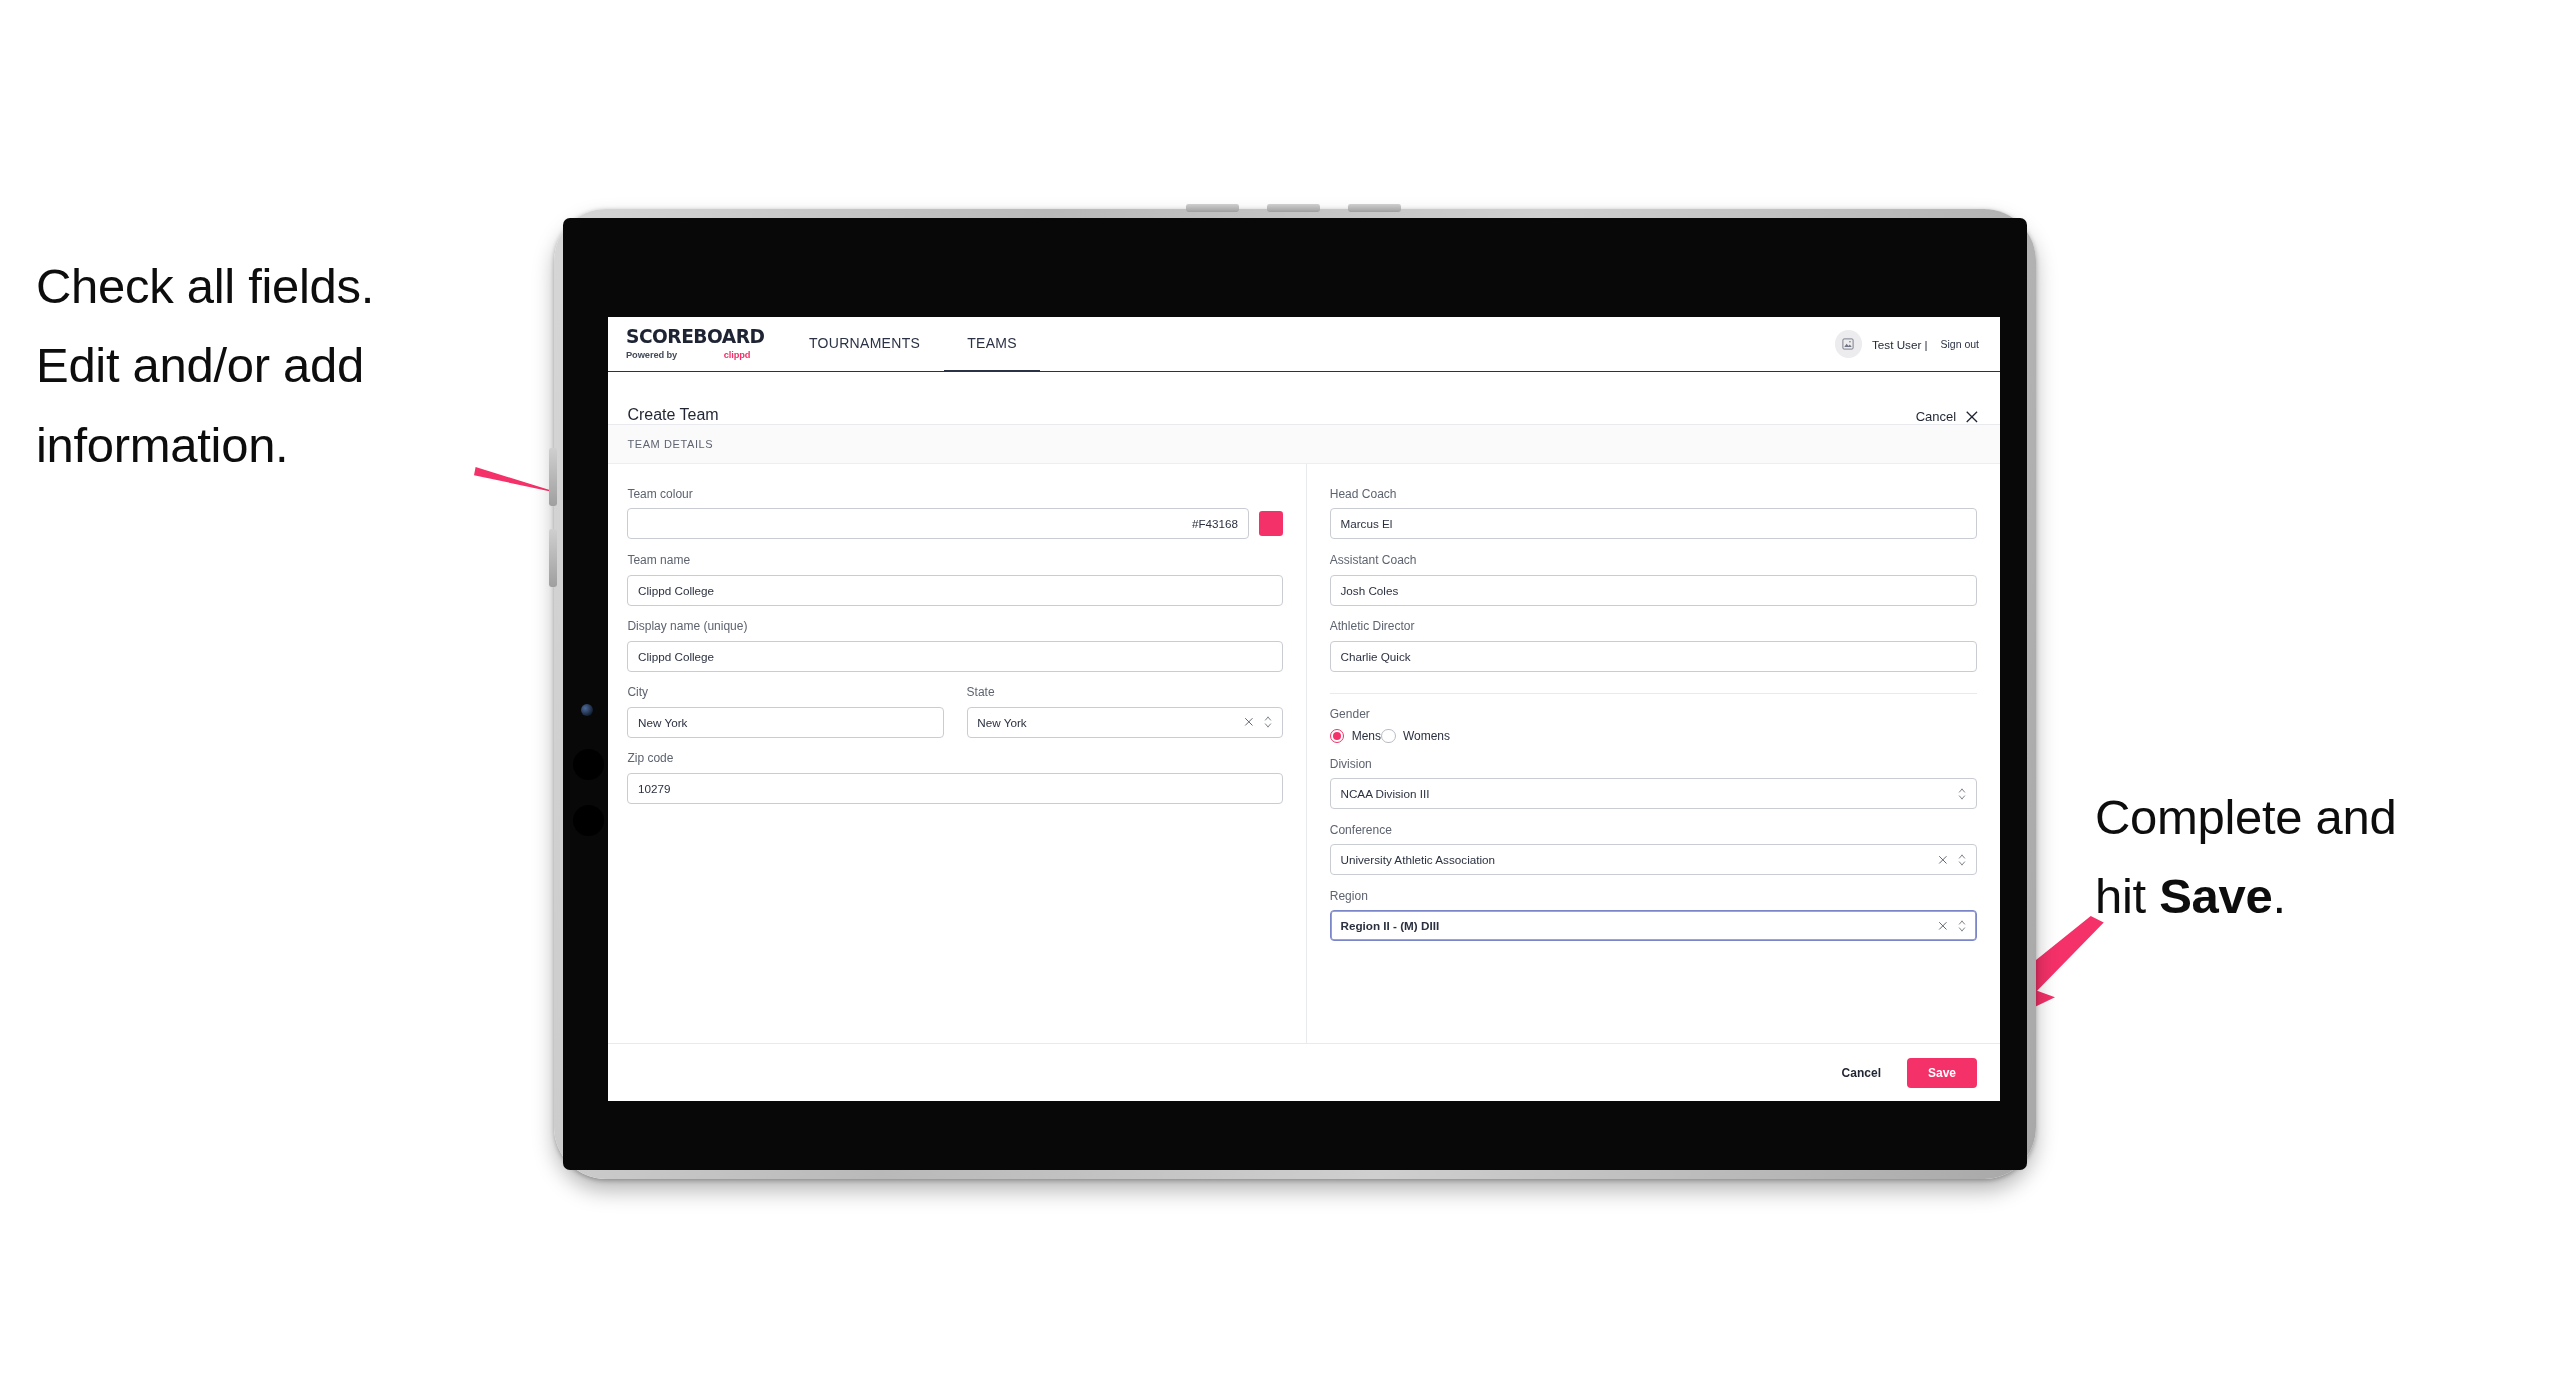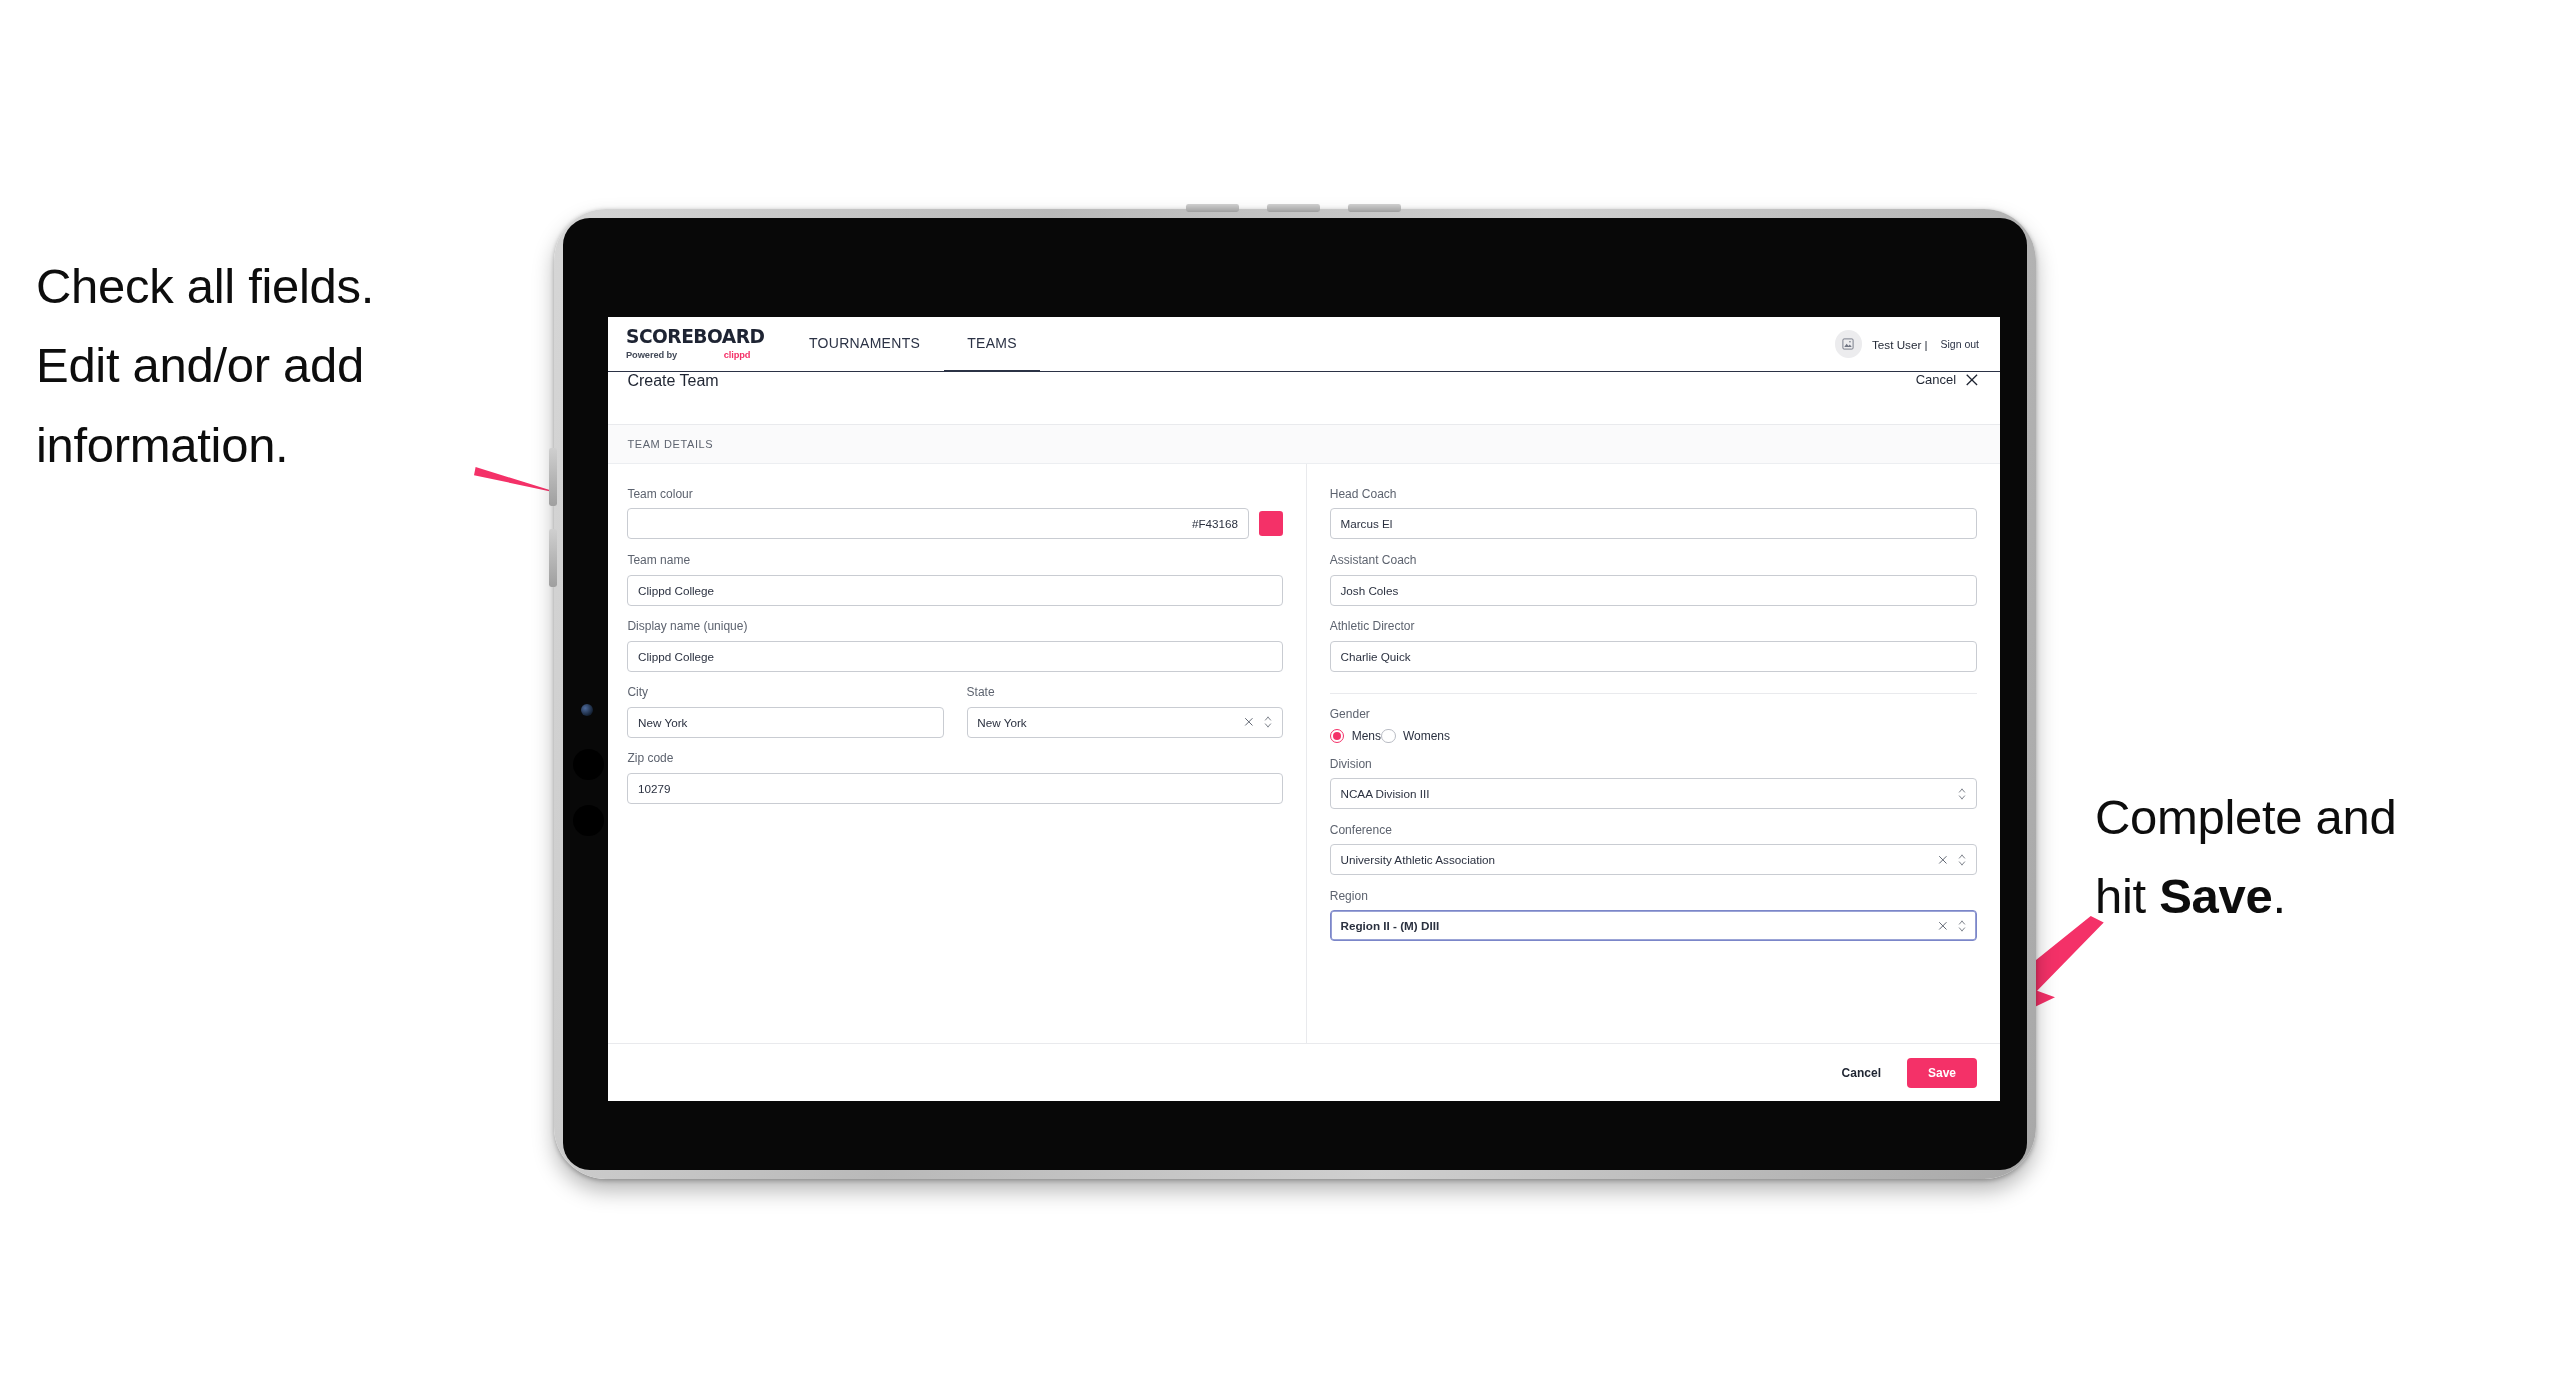--- a/index.html
+++ b/index.html
@@ -33,21 +33,21 @@
     left: 554px; top: 209px;
     width: 1482px; height: 970px;
     background: linear-gradient(100deg,#d6d6d6 0%,#b9b9b9 30%,#cfcfcf 60%,#a8a8a8 100%);
     border-radius: 52px;
     padding: 9px;
     box-shadow: 0 11.3px 21px rgba(0,0,0,.28), 0 1.6px 4px rgba(0,0,0,.25);
   }
   .device-screen {
     width: 100%; height: 100%;
     background: #080808;
-    border-radius: 27px;
+    border-radius: 7px;
     position: relative;
     overflow: hidden;
   }
   .btn-nub {
     position: absolute;
     background: linear-gradient(180deg,#cfcfcf,#9f9f9f);
     border-radius: 2.4px;
   }
   .nub-top-1 { left: 632px;  top: -4.9px; width: 53px; height: 8px; }
   .nub-top-2 { left: 713px;  top: -4.9px; width: 53px; height: 8px; }
@@ -128,21 +128,21 @@
     background: #ececee;
     display: flex; align-items: center; justify-content: center;
     color: #6f7482;
   }
   .user-name { font-size: 11.7px; color: #1f2532; }
   .sign-out { font-size: 10.5px; color: #2b3245; cursor: pointer; margin-left: 3.2px; }
 
   
   .title-bar {
     height: 53px; flex: 0 0 auto;
-    display: flex; align-items: flex-start;
+    display: flex; align-items: flex-end;
     padding: 0 21px 0 19.4px;
     border-bottom: 0.8px solid #e9eaed;
     background: #fff;
   }
   .title-bar h1 { font-size: 16px; font-weight: 400; color: #1f2532; }
   .cancel-x {
     margin-left: auto; display: flex; align-items: center; gap: 9px;
     cursor: pointer;
   }
   .cancel-x .lbl { font-size: 13px; color: #1f2532; }

